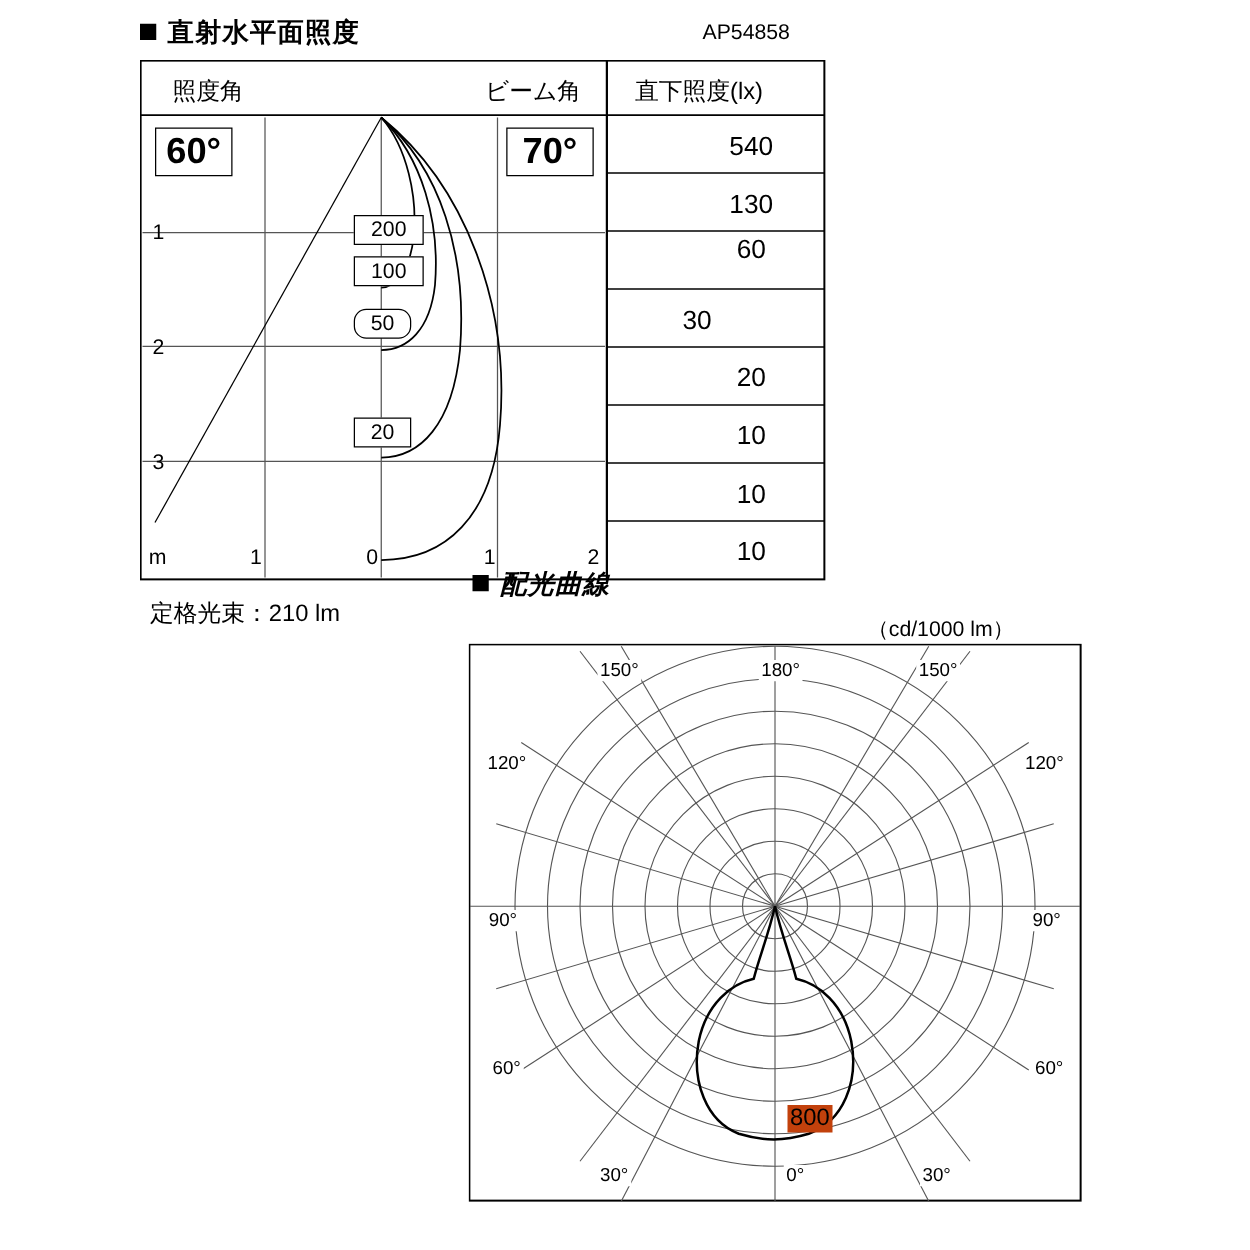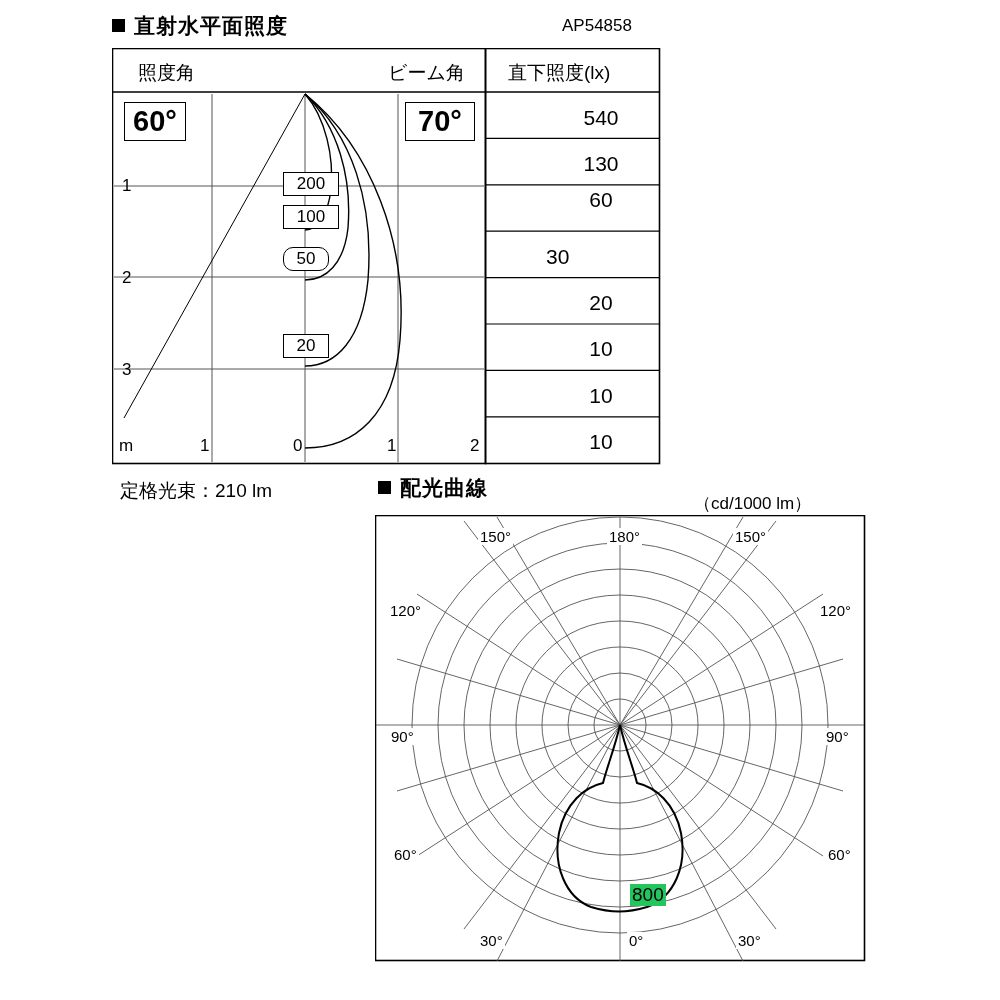--- a/index.html
+++ b/index.html
@@ -96,21 +96,21 @@
 <div class="abs val" style="left:546px;top:152px;width:110px;text-align:center;">130</div>
 <div class="abs val" style="left:546px;top:188px;width:110px;text-align:center;">60</div>
 <div class="abs val" style="left:546px;top:245px;width:110px;text-align:left;">30</div>
 <div class="abs val" style="left:546px;top:291px;width:110px;text-align:center;">20</div>
 <div class="abs val" style="left:546px;top:337px;width:110px;text-align:center;">10</div>
 <div class="abs val" style="left:546px;top:384px;width:110px;text-align:center;">10</div>
 <div class="abs val" style="left:546px;top:430px;width:110px;text-align:center;">10</div>
 
 <div class="abs lbl" style="left:120px;top:478px;font-size:19px;">定格光束：210 lm</div>
 
-<div class="abs sec-title" style="left:378px;top:474px;">
+<div class="abs sec-title" style="left:378px;top:453px;font-style:italic;">
   <span class="marker"></span><span>配光曲線</span>
 </div>
 <div class="abs lbl" style="left:694px;top:492px;">（cd/1000 lm）</div>
 
 <svg class="abs" width="500" height="450" style="left:375px;top:515px;">
   <rect x="0.5" y="0.5" width="489" height="445" fill="none" stroke="#000" stroke-width="1.6"></rect>
   <g stroke="#555" stroke-width="0.9" fill="none">
 
     <circle cx="245" cy="210" r="26"></circle>
     <circle cx="245" cy="210" r="52"></circle>
@@ -156,15 +156,15 @@
 <div class="abs lbl-sm" style="left:389px;top:728px;background:#fff;padding:0 2px;">90°</div>
 <div class="abs lbl-sm" style="left:824px;top:728px;background:#fff;padding:0 2px;">90°</div>
 
 <div class="abs lbl-sm" style="left:392px;top:846px;background:#fff;padding:0 2px;">60°</div>
 <div class="abs lbl-sm" style="left:826px;top:846px;background:#fff;padding:0 2px;">60°</div>
 
 <div class="abs lbl-sm" style="left:478px;top:932px;background:#fff;padding:0 2px;">30°</div>
 <div class="abs lbl-sm" style="left:627px;top:932px;background:#fff;padding:0 2px;">0°</div>
 <div class="abs lbl-sm" style="left:736px;top:932px;background:#fff;padding:0 2px;">30°</div>
 
-<div class="abs lbl" style="left:630px;top:884px;background:#22c55e;padding:0 2px;font-size:19px;">800</div>
+<div class="abs lbl" style="left:630px;top:884px;background:#c2410c;padding:0 2px;font-size:19px;">800</div>
 
 <div class="abs lbl" style="left:388px;top:1028px;font-size:15px;">LED</div>
 
 </body></html>

